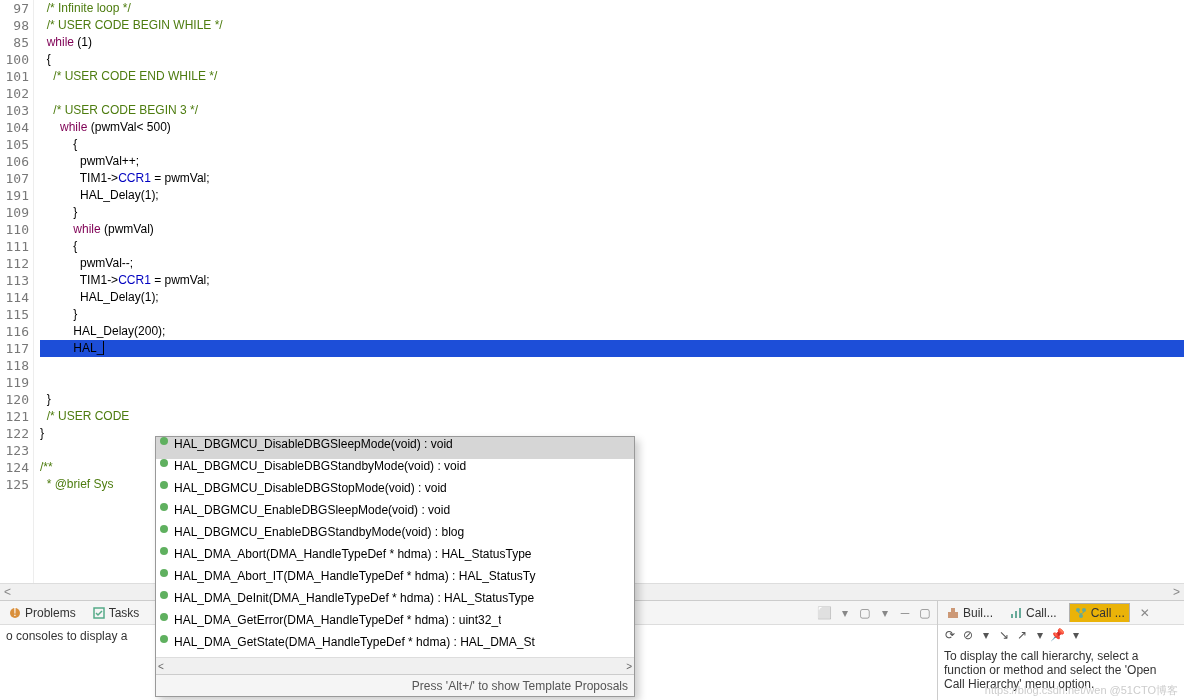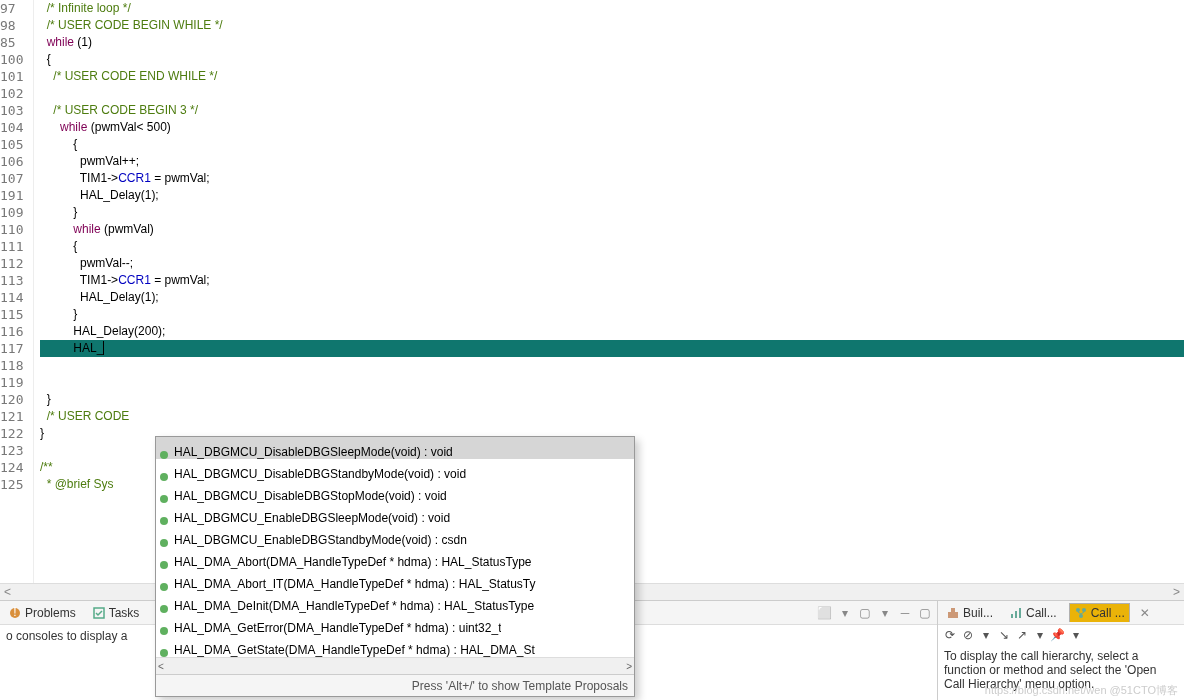--- a/index.html
+++ b/index.html
@@ -1,30 +1,30 @@
 <!DOCTYPE html>
 <html><head>
 <meta charset="utf-8">
 <style>
 *{margin:0;padding:0;box-sizing:border-box;font-family:"Segoe UI",Tahoma,sans-serif;font-size:12px}
 body{width:1184px;height:700px;background:#fff;overflow:hidden;position:relative}
 .editor-area{position:absolute;top:0;left:0;right:0;height:600px;display:flex;background:#fff}
-.gutter{width:34px;background:#fff;text-align:left;padding-right:4px;color:#787878;border-right:1px solid #ededed}
+.gutter{width:34px;background:#fff;text-align:right;padding-right:4px;color:#787878;border-right:1px solid #ededed}
 .gutter .ln{height:17px;line-height:17px;font-family:Consolas,monospace;font-size:13px}
 .code{flex:1;font-family:Consolas,monospace;font-size:13px;line-height:17px;white-space:pre;padding-left:6px;position:relative}
 .code .row{height:17px}
-.hl{background:#0f766e}
+.hl{background:#1d4ed8}
 .kw{color:#7f0055;font-weight:normal}
 .cm{color:#4d7c0f}
 .sym{color:#0000c0}
 .cursor{border-left:1px solid #000;animation:blink 1s step-end infinite}
 @keyframes blink{50%{border-color:transparent}}
 .autocomplete{position:absolute;left:155px;top:436px;width:480px;background:#fff;border:1px solid #999;box-shadow:4px 4px 8px rgba(0,0,0,0.2);z-index:100}
 .ac-list{max-height:245px;overflow-y:scroll}
-.ac-item{display:flex;align-items:flex-end;height:22px;padding:0 4px;cursor:pointer}
+.ac-item{display:flex;align-items:flex-start;height:22px;padding:0 4px;cursor:pointer}
 .ac-item.sel{background:#d6d6d6}
 .ac-item .dot{width:8px;height:8px;border-radius:50%;background:#5fb05f;margin-right:6px;flex-shrink:0}
 .ac-item .lbl{color:#000;white-space:nowrap;overflow:hidden}
 .ac-scroll-h{height:17px;background:#f0f0f0;display:flex;align-items:center;justify-content:space-between;padding:0 2px;border-top:1px solid #ddd}
 .ac-scroll-h span{color:#666;font-size:10px}
 .ac-footer{height:22px;line-height:22px;text-align:right;padding-right:6px;color:#555;border-top:1px solid #ccc;background:#f5f5f5;font-size:12px}
 .bottom-bar{position:absolute;top:600px;left:0;right:0;height:100px;border-top:1px solid #ccc;display:flex}
 .panel-left{flex:1;border-right:1px solid #ccc}
 .panel-right{width:246px}
 .tab-strip{height:24px;display:flex;align-items:center;background:#f5f5f5;border-bottom:1px solid #ddd;padding:0 4px;gap:8px}
@@ -91,21 +91,21 @@
       <div class="ac-item">
         <span class="dot"></span>
         <span class="lbl">HAL_DBGMCU_DisableDBGStopMode(void) : void</span>
       </div>
       <div class="ac-item">
         <span class="dot"></span>
         <span class="lbl">HAL_DBGMCU_EnableDBGSleepMode(void) : void</span>
       </div>
       <div class="ac-item">
         <span class="dot"></span>
-        <span class="lbl">HAL_DBGMCU_EnableDBGStandbyMode(void) : csdn</span>
+        <span class="lbl">HAL_DBGMCU_EnableDBGStandbyMode(void) : blog</span>
       </div>
       <div class="ac-item">
         <span class="dot"></span>
         <span class="lbl">HAL_DMA_Abort(DMA_HandleTypeDef * hdma) : HAL_StatusType</span>
       </div>
       <div class="ac-item">
         <span class="dot"></span>
         <span class="lbl">HAL_DMA_Abort_IT(DMA_HandleTypeDef * hdma) : HAL_StatusTy</span>
       </div>
       <div class="ac-item">

